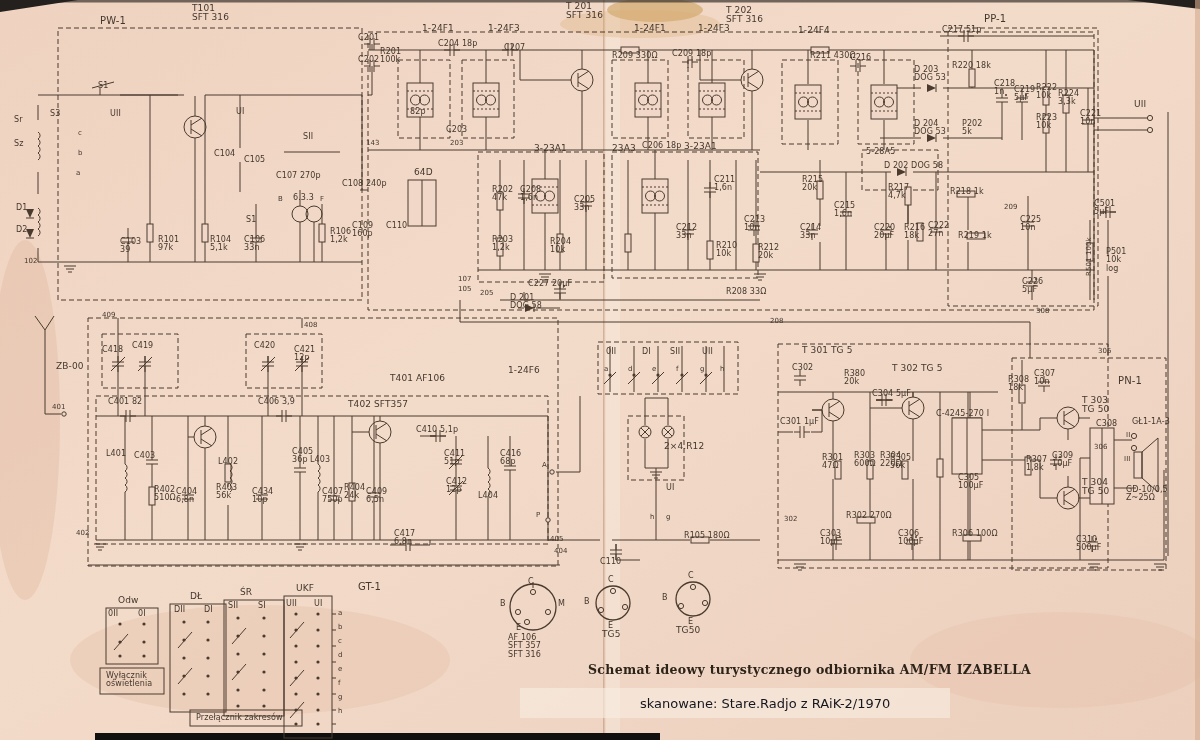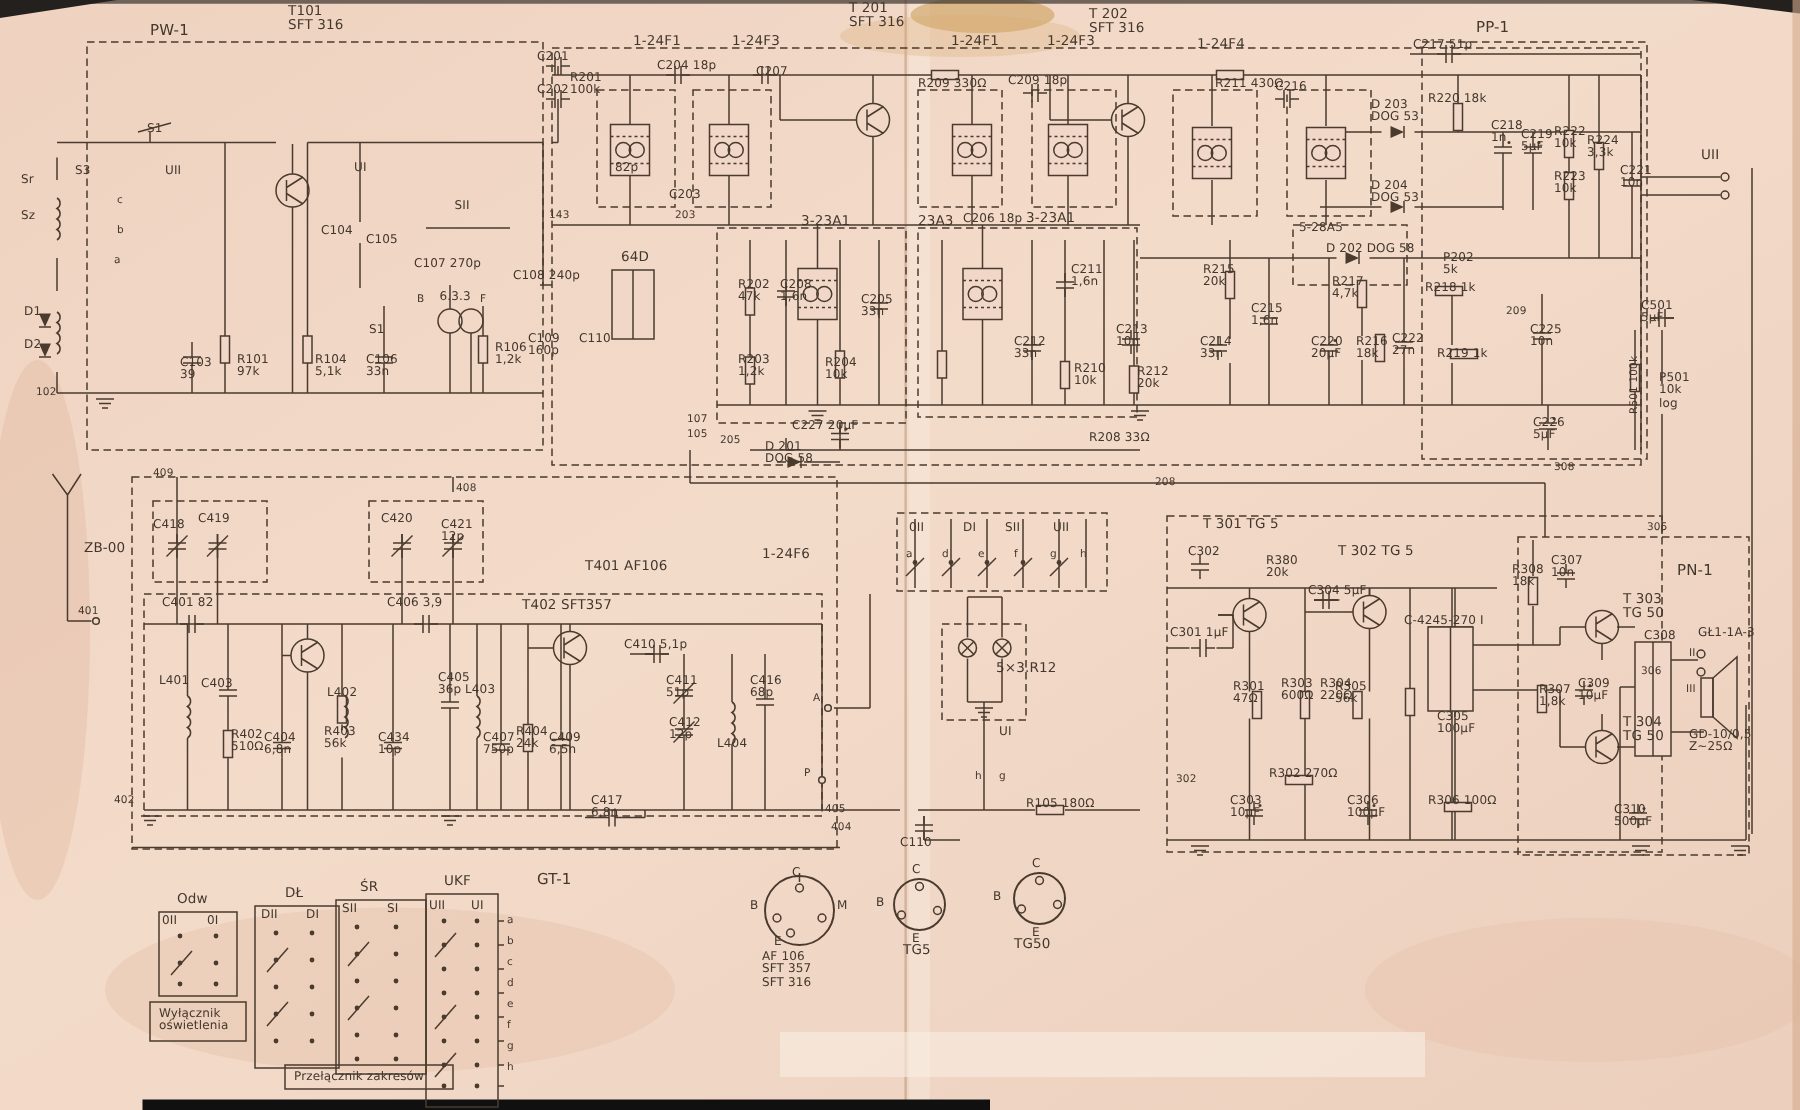--- a/index.html
+++ b/index.html
@@ -473,21 +473,21 @@
 10k</div>
       <div class="lbl" style="left: 1058px; top: 90px; font-size: 8px;">R224
 3,3k</div>
       <div class="lbl" style="left: 1036px; top: 114px; font-size: 8px;">R223
 10k</div>
       <div class="lbl" style="left: 1080px; top: 110px; font-size: 8px;">C221
 10n</div>
       <div class="lbl" style="left: 1134px; top: 100px; font-size: 9px;">UII</div>
       <div class="lbl" style="left: 914px; top: 120px; font-size: 8px;">D 204
 DOG 53</div>
-      <div class="lbl" style="left: 962px; top: 120px; font-size: 8px; margin-top: 48px;">P202
+      <div class="lbl" style="left: 962px; top: 120px; font-size: 8px;">P202
 5k</div>
       <div class="lbl" style="left: 866px; top: 148px; font-size: 8px;">5-28A5</div>
       <div class="lbl" style="left: 884px; top: 162px; font-size: 8px;">D 202  DOG 58</div>
       <div class="lbl" style="left: 888px; top: 184px; font-size: 8px;">R217
 4,7k</div>
       <div class="lbl" style="left: 950px; top: 188px; font-size: 8px;">R218 1k</div>
       <div class="lbl" style="left: 802px; top: 176px; font-size: 8px;">R215
 20k</div>
       <div class="lbl" style="left: 834px; top: 202px; font-size: 8px;">C215
 1,6n</div>
@@ -517,21 +517,21 @@
       <div class="lbl" style="left: 642px; top: 348px; font-size: 8px;">DI</div>
       <div class="lbl" style="left: 670px; top: 348px; font-size: 8px;">SII</div>
       <div class="lbl" style="left: 702px; top: 348px; font-size: 8px;">UII</div>
       <div class="lbl" style="left: 604px; top: 366px; font-size: 7px;">a</div>
       <div class="lbl" style="left: 628px; top: 366px; font-size: 7px;">d</div>
       <div class="lbl" style="left: 652px; top: 366px; font-size: 7px;">e</div>
       <div class="lbl" style="left: 676px; top: 366px; font-size: 7px;">f</div>
       <div class="lbl" style="left: 700px; top: 366px; font-size: 7px;">g</div>
       <div class="lbl" style="left: 720px; top: 366px; font-size: 7px;">h</div>
       <div class="lbl" style="left: 508px; top: 366px; font-size: 9px;">1-24F6</div>
-      <div class="lbl" style="left: 664px; top: 442px; font-size: 9px;">5×3.R12</div>
+      <div class="lbl" style="left: 664px; top: 442px; font-size: 9px;">2×4.R12</div>
       <div class="lbl" style="left: 666px; top: 484px; font-size: 8px;">UI</div>
       <div class="lbl" style="left: 650px; top: 514px; font-size: 7px;">h</div>
       <div class="lbl" style="left: 666px; top: 514px; font-size: 7px;">g</div>
       <div class="lbl" style="left: 684px; top: 532px; font-size: 8px;">R105 180Ω</div>
       <div class="lbl" style="left: 600px; top: 558px; font-size: 8px;">C110</div>
       <div class="lbl" style="left: 56px; top: 362px; font-size: 9px;">ZB-00</div>
       <div class="lbl" style="left: 102px; top: 312px; font-size: 7px;">409</div>
       <div class="lbl" style="left: 304px; top: 322px; font-size: 7px;">408</div>
       <div class="lbl" style="left: 102px; top: 346px; font-size: 8px;">C418</div>
       <div class="lbl" style="left: 132px; top: 342px; font-size: 8px;">C419</div>
@@ -659,14 +659,16 @@
       <div class="lbl" style="left: 608px; top: 576px; font-size: 8px;">C</div>
       <div class="lbl" style="left: 584px; top: 598px; font-size: 8px;">B</div>
       <div class="lbl" style="left: 608px; top: 622px; font-size: 8px;">E</div>
       <div class="lbl" style="left: 602px; top: 630px; font-size: 9px;">TG5</div>
       <div class="lbl" style="left: 688px; top: 572px; font-size: 8px;">C</div>
       <div class="lbl" style="left: 662px; top: 594px; font-size: 8px;">B</div>
       <div class="lbl" style="left: 688px; top: 618px; font-size: 8px;">E</div>
       <div class="lbl" style="left: 676px; top: 626px; font-size: 9px;">TG50</div>
     </div>
 
+<div class="caption-title">Schemat ideowy turystycznego odbiornika AM/FM IZABELLA</div>
+<div class="caption-scan">skanowane: Stare.Radjo z RAiK-2/1970</div>
 
 </div>
 
 </body></html>

